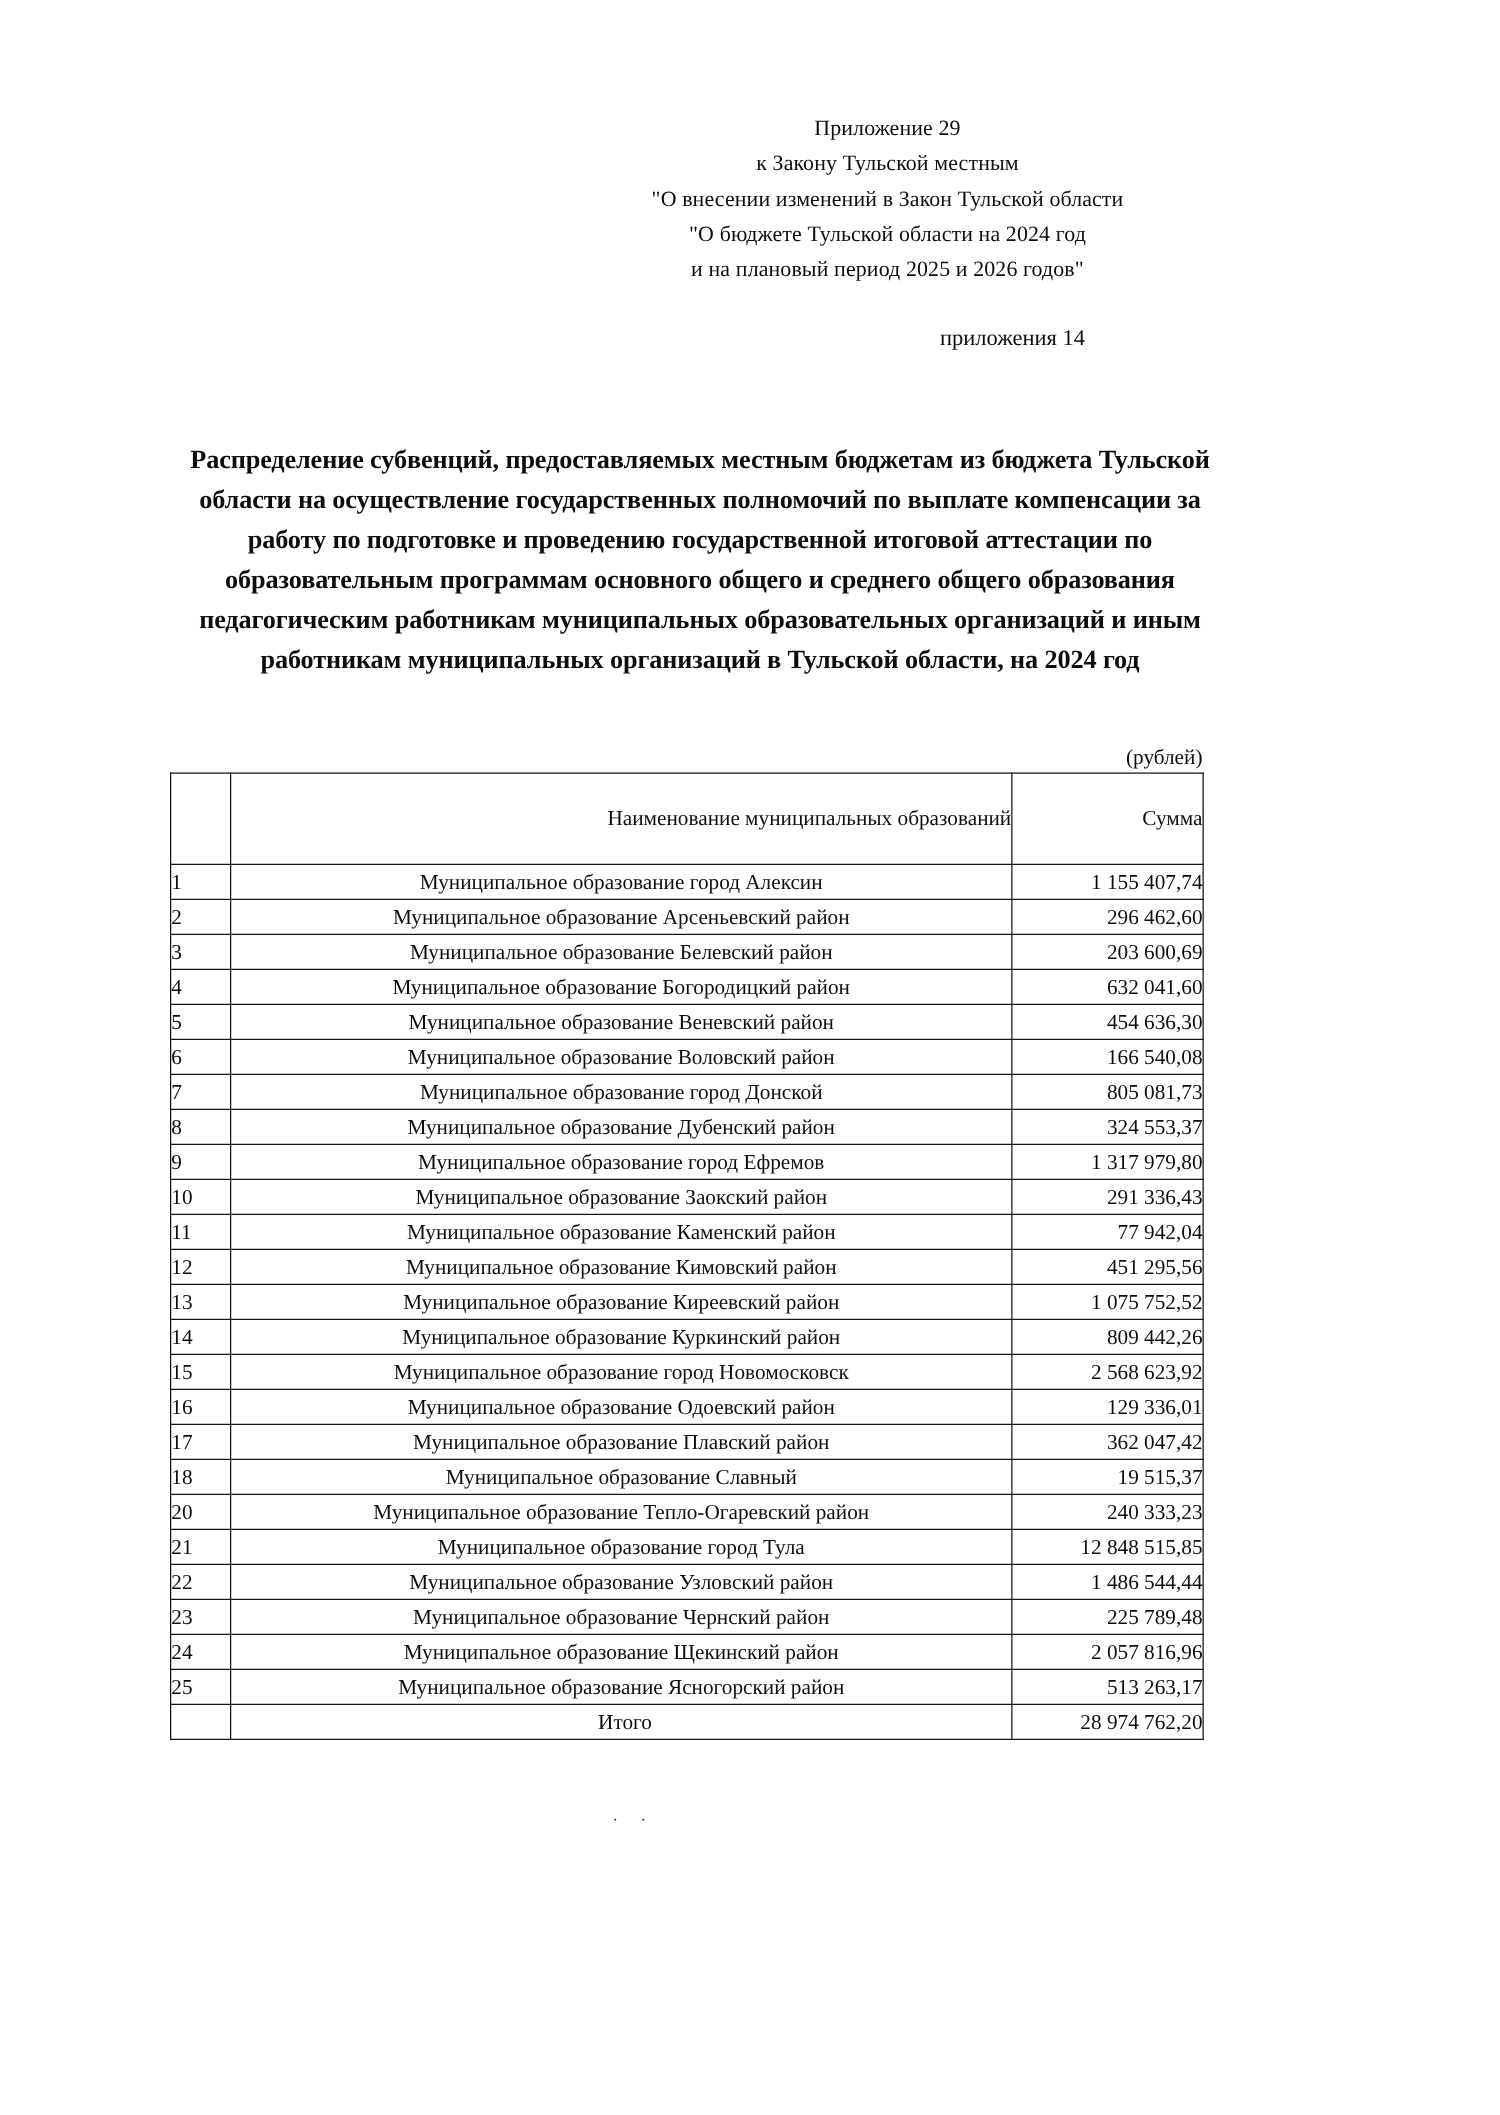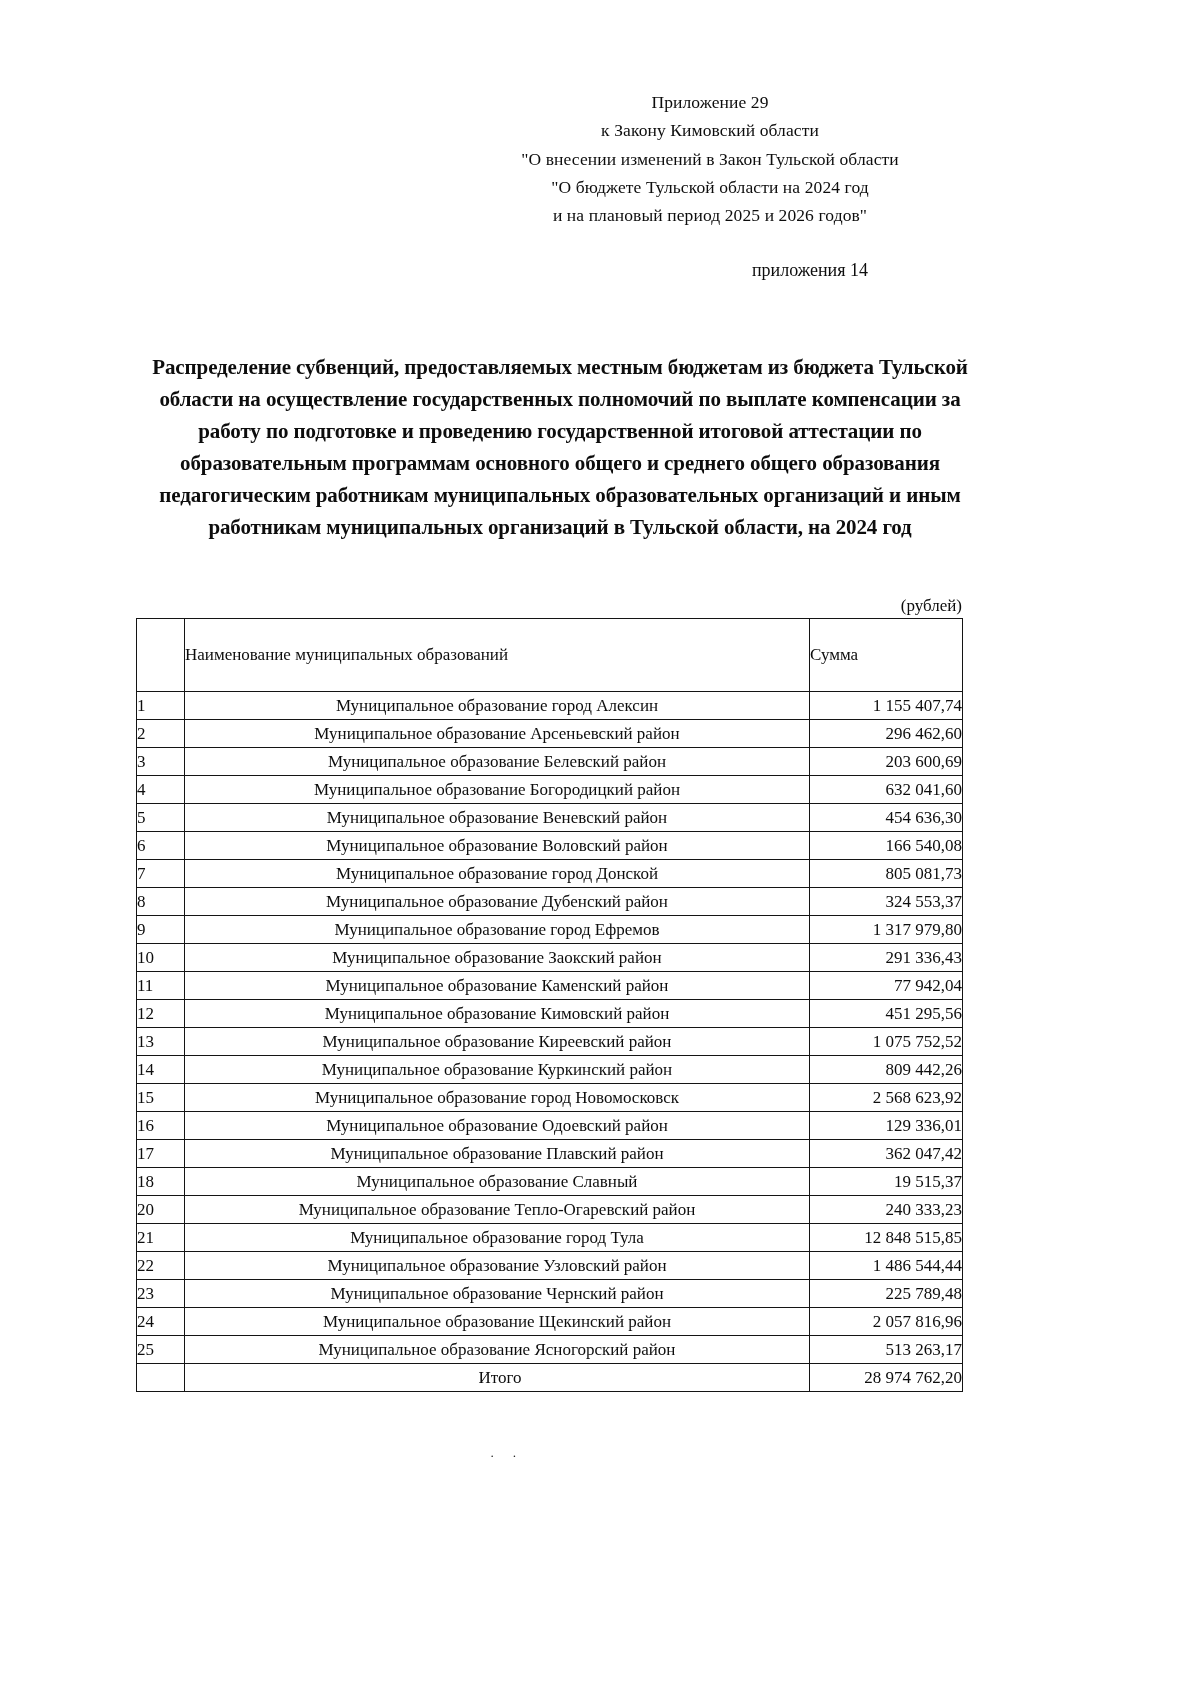--- a/index.html
+++ b/index.html
@@ -85,21 +85,21 @@
     padding: 0;
     font-weight: normal;
     vertical-align: middle;
   }
   col.c-num  { width: 48px; }
   col.c-name { width: 625px; }
   col.c-sum  { width: 153px; }
 
   thead th {
     height: 72px;
-    text-align: left;
+    text-align: right;
     font-size: 17px;
     vertical-align: top;
     padding-top: 7px;
   }
   thead th.h-num { }
   thead th.h-name { }
   thead th.h-sum { }
 
   tbody td {
     height: 27px;
@@ -148,21 +148,21 @@
     text-align: right;
   }
 </style>
 </head>
 <body>
 
 <div class="page">
 
   <div class="ref-block">
     <div>Приложение 29</div>
-    <div>к Закону Кимовский области</div>
+    <div>к Закону Тульской местным</div>
     <div>"О внесении изменений в Закон Тульской области</div>
     <div>"О бюджете Тульской области на 2024 год</div>
     <div>и на плановый период 2025 и 2026 годов"</div>
   </div>
 
   <div class="tbl-ref">
     <div>приложения 14</div>
   </div>
 
   <div class="doc-title">Распределение субвенций, предоставляемых местным бюджетам из бюджета Тульской области на осуществление государственных полномочий по выплате компенсации за работу по подготовке и проведению государственной итоговой аттестации по образовательным программам основного общего и среднего общего образования педагогическим работникам муниципальных образовательных организаций и иным работникам муниципальных организаций в Тульской области, на 2024 год</div>

